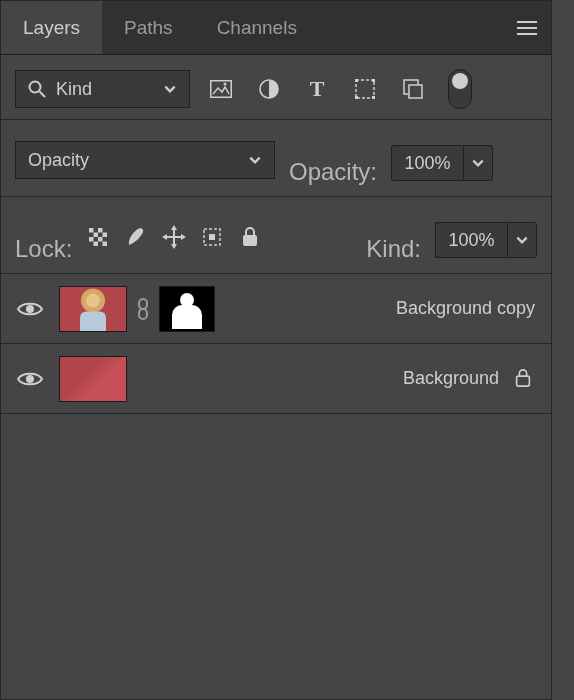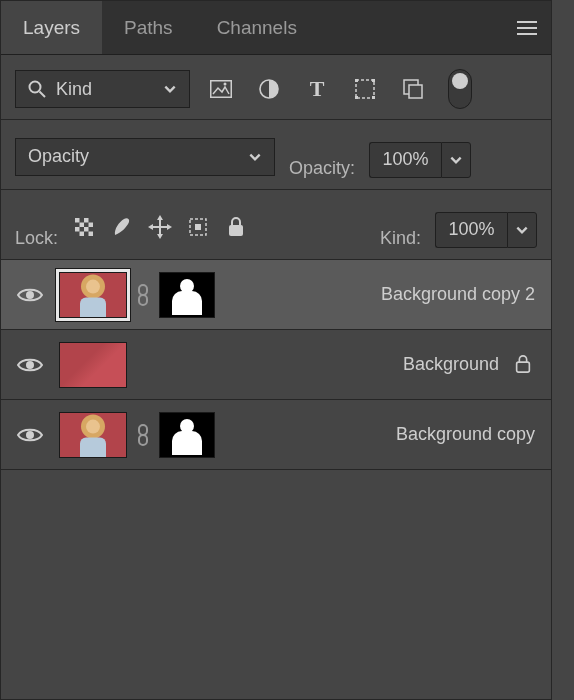--- a/index.html
+++ b/index.html
@@ -93,21 +93,21 @@
     margin-left: 8px; position: relative; cursor: pointer;
   }
   .pill::after {
     content:""; position:absolute; top:3px; left:3px;
     width:16px; height:16px; border-radius:50%;
     background: var(--fg-0);
   }
 
   
   .select.blend { width: 260px; }
-  .label { color: var(--fg-1); font-size: 18px; margin-top: 24px; }
+  .label { color: var(--fg-1); font-size: 24px; margin-top: 24px; }
   .num-combo {
     display: flex; align-items: center; margin-top: 6px;
   }
   .num-box {
     height: 36px; min-width: 72px;
     background: var(--bg-1);
     border: 1px solid var(--border-0);
     border-right: none;
     border-radius: 3px 0 0 3px;
     display: flex; align-items: center; justify-content: center;
@@ -403,66 +403,20 @@
           <svg viewBox="0 0 12 12">
               <polyline points="2,4 6,8 10,4" fill="none" stroke="#cecece" stroke-width="2"></polyline>
             </svg>
         </span>
       </div>
     </div>
   </div>
 
   <div class="layer-list">
 
-    <div class="layer selected">
-      <div class="eye">
-        <span>
-          <svg width="26" height="18" viewBox="0 0 26 18">
-              <path d="M1 9 C5 2 21 2 25 9 C21 16 5 16 1 9 Z" fill="none" stroke="#cecece" stroke-width="2"></path>
-              <circle cx="13" cy="9" r="4" fill="#cecece"></circle>
-            </svg>
-        </span>
-      </div>
-      <div class="thumb-wrap">
-        <div class="thumb sel-outer">
-          <div class="person"></div>
-        </div>
-        <div class="link-icon">
-          <svg width="14" height="22" viewBox="0 0 14 22">
-              <g fill="none" stroke="#9a9a9a" stroke-width="2">
-                <rect x="3" y="1" width="8" height="10" rx="4"></rect>
-                <rect x="3" y="11" width="8" height="10" rx="4"></rect>
-              </g>
-            </svg>
-        </div>
-        <div class="mask"></div>
-      </div>
-      <span class="layer-name">Background copy 2</span>
-    </div>
-
-    <div class="layer">
-      <div class="eye">
-        <span>
-          <svg width="26" height="18" viewBox="0 0 26 18">
-              <path d="M1 9 C5 2 21 2 25 9 C21 16 5 16 1 9 Z" fill="none" stroke="#cecece" stroke-width="2"></path>
-              <circle cx="13" cy="9" r="4" fill="#cecece"></circle>
-            </svg>
-        </span>
-      </div>
-      <div class="thumb-wrap">
-        <div class="thumb" style="background:linear-gradient(135deg,var(--accent-red) 40%,var(--accent-red-2) 60%);"></div>
-      </div>
-      <span class="layer-name">Background</span>
-      <span class="lock-indicator">
-        <svg width="20" height="20" viewBox="0 0 22 22">
-            <rect x="4" y="9" width="14" height="11" rx="2" fill="none" stroke="#cecece" stroke-width="1.8"></rect>
-            <path d="M7 9 V6 a4 4 0 0 1 8 0 V9" fill="none" stroke="#cecece" stroke-width="1.8"></path>
-          </svg>
-      </span>
-    </div>
 
     <div class="layer">
       <div class="eye">
         <span>
           <svg width="26" height="18" viewBox="0 0 26 18">
               <path d="M1 9 C5 2 21 2 25 9 C21 16 5 16 1 9 Z" fill="none" stroke="#cecece" stroke-width="2"></path>
               <circle cx="13" cy="9" r="4" fill="#cecece"></circle>
             </svg>
         </span>
       </div>
@@ -476,14 +430,35 @@
                 <rect x="3" y="1" width="8" height="10" rx="4"></rect>
                 <rect x="3" y="11" width="8" height="10" rx="4"></rect>
               </g>
             </svg>
         </div>
         <div class="mask"></div>
       </div>
       <span class="layer-name">Background copy</span>
     </div>
 
+    <div class="layer">
+      <div class="eye">
+        <span>
+          <svg width="26" height="18" viewBox="0 0 26 18">
+              <path d="M1 9 C5 2 21 2 25 9 C21 16 5 16 1 9 Z" fill="none" stroke="#cecece" stroke-width="2"></path>
+              <circle cx="13" cy="9" r="4" fill="#cecece"></circle>
+            </svg>
+        </span>
+      </div>
+      <div class="thumb-wrap">
+        <div class="thumb" style="background:linear-gradient(135deg,var(--accent-red) 40%,var(--accent-red-2) 60%);"></div>
+      </div>
+      <span class="layer-name">Background</span>
+      <span class="lock-indicator">
+        <svg width="20" height="20" viewBox="0 0 22 22">
+            <rect x="4" y="9" width="14" height="11" rx="2" fill="none" stroke="#cecece" stroke-width="1.8"></rect>
+            <path d="M7 9 V6 a4 4 0 0 1 8 0 V9" fill="none" stroke="#cecece" stroke-width="1.8"></path>
+          </svg>
+      </span>
+    </div>
+
   </div>
 </div>
 
 </body></html>

